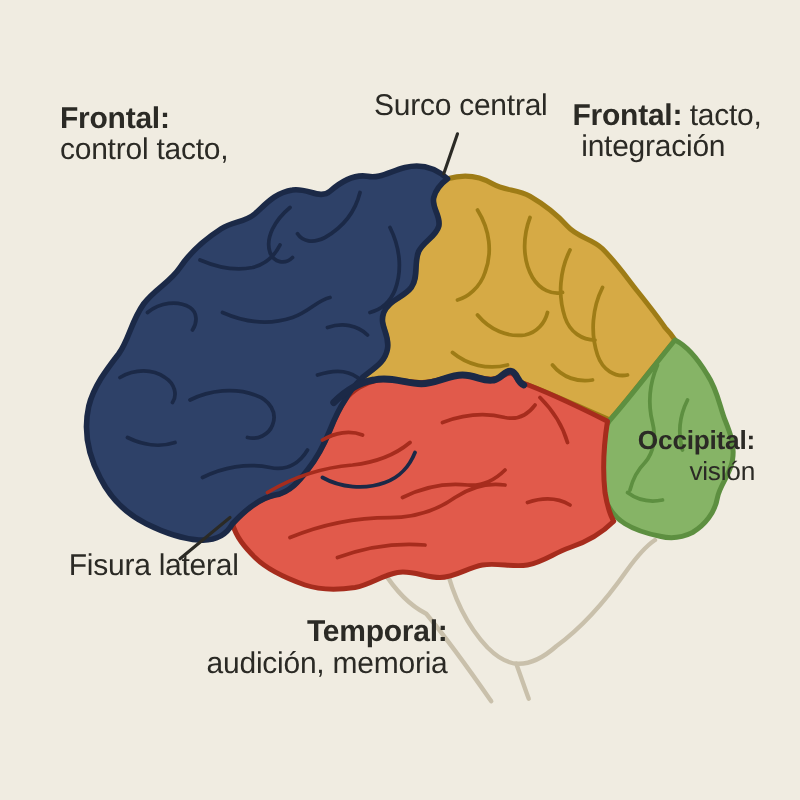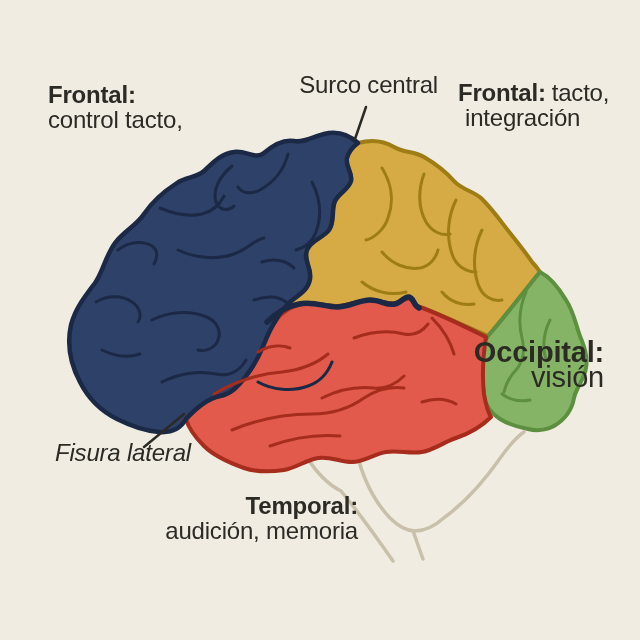--- a/index.html
+++ b/index.html
@@ -25,22 +25,22 @@
   .neck{fill:none;stroke:var(--neck-outline);stroke-width:3.5;stroke-linecap:round;}
   .pointer{fill:none;stroke:var(--label-text);stroke-width:2.5;stroke-linecap:round;}
   
   .lbl{position:absolute;font-size:24px;line-height:25px;letter-spacing:-0.2px;}
   .lbl b{font-weight:700;}
   .center{text-align:right;}
   .frontal-lbl{left:48px;top:82px;}
   .surco-lbl{left:262px;top:72px;width:176px;}
   .parietal-lbl{left:458px;top:80px;}
   .parietal-lbl .ind{padding-left:7px;margin-top:12px;}
-  .occipital-lbl{left:462px;top:340px;width:142px;font-size:29px;line-height:25px;}
-  .fisura-lbl{left:55px;top:440px;font-style:italic;}
+  .occipital-lbl{left:462px;top:340px;width:142px;font-size:21px;line-height:25px;}
+  .fisura-lbl{left:55px;top:440px;}
   .temporal-lbl{left:138px;top:493px;width:220px;}
   .sp{margin-left:6px;text-align:right;}
 </style>
 </head>
 <body>
 
 <div class="stage">
 
   <svg viewBox="0 0 640 640" width="640" height="640">
 

